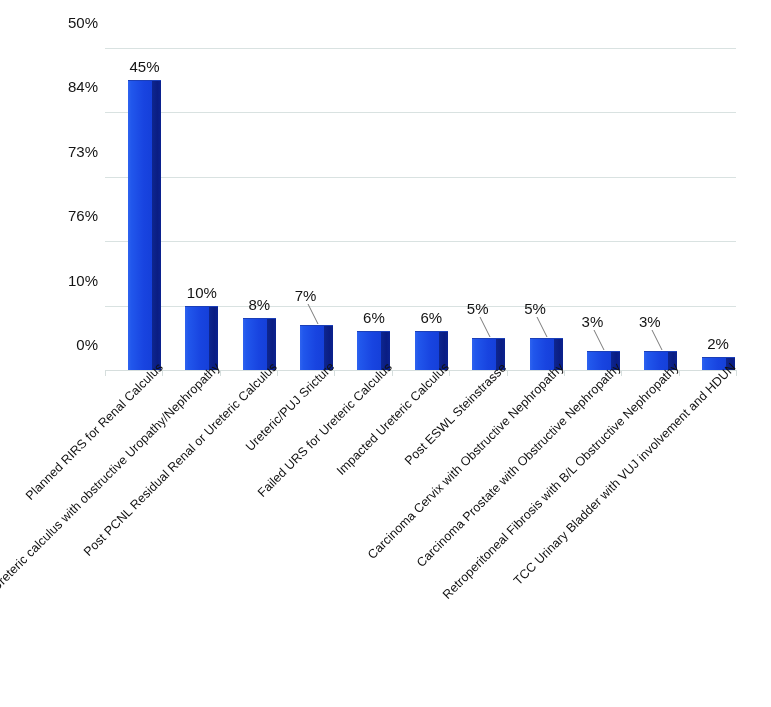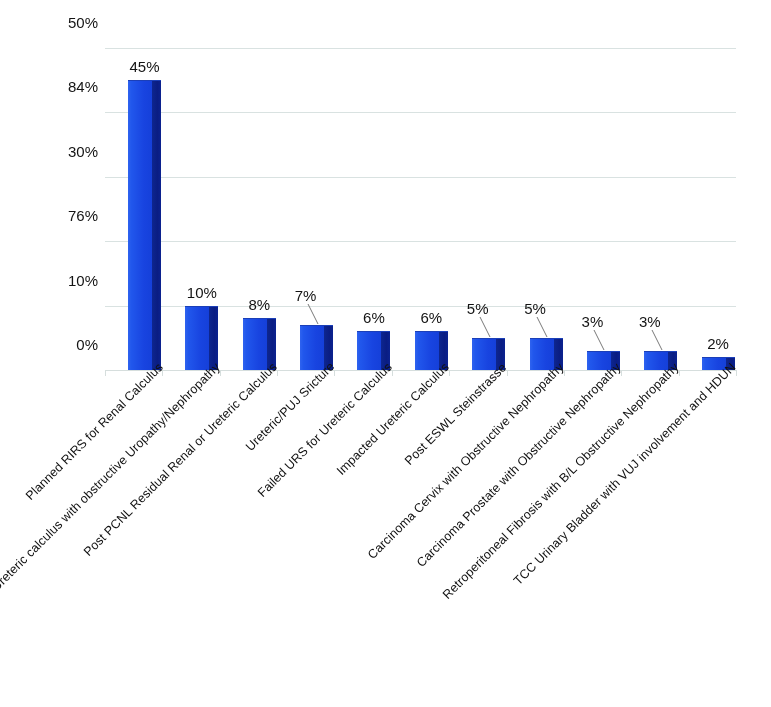--- a/index.html
+++ b/index.html
@@ -148,21 +148,21 @@
       <div class="y-tick-wrap" style="top: 344px;">
         <div class="y-tick-label">0%</div>
       </div>
       <div class="y-tick-wrap" style="top: 279.6px;">
         <div class="y-tick-label">10%</div>
       </div>
       <div class="y-tick-wrap" style="top: 215.2px;">
         <div class="y-tick-label">76%</div>
       </div>
       <div class="y-tick-wrap" style="top: 150.8px;">
-        <div class="y-tick-label">30%</div>
+        <div class="y-tick-label">73%</div>
       </div>
       <div class="y-tick-wrap" style="top: 86.4px;">
         <div class="y-tick-label">84%</div>
       </div>
       <div class="y-tick-wrap" style="top: 22px;">
         <div class="y-tick-label">50%</div>
       </div>
     </div>
 
   <div id="plot">

